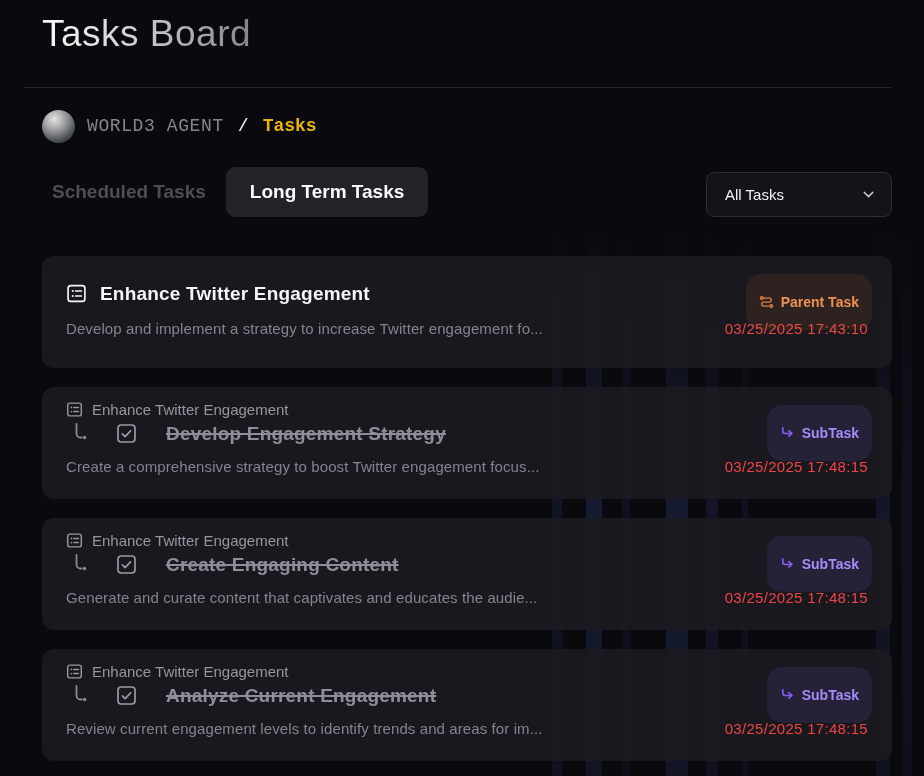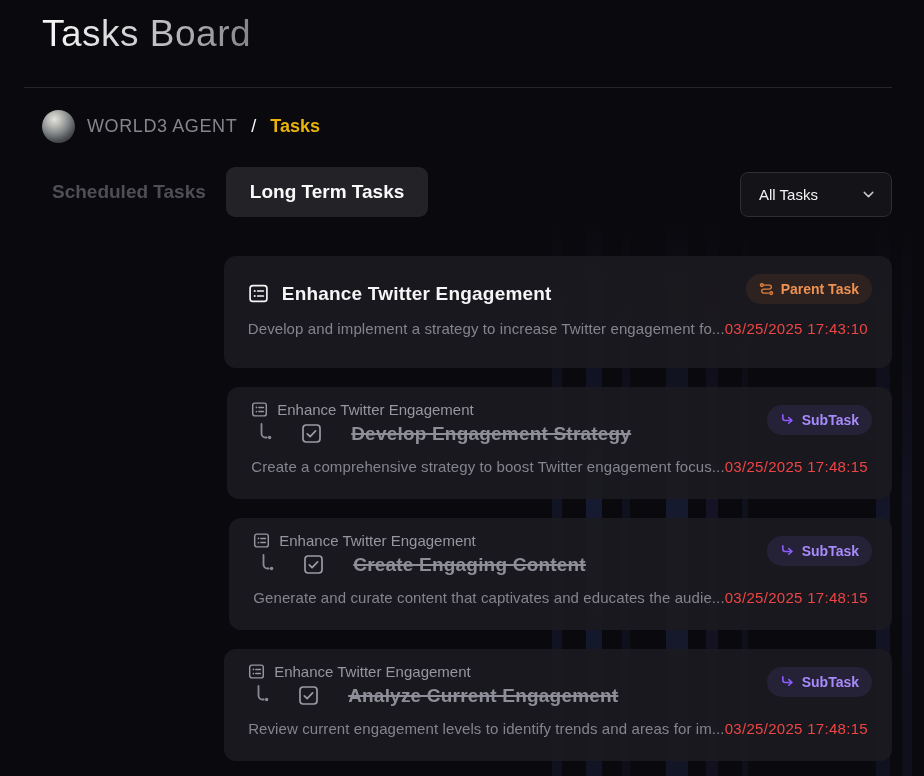--- a/index.html
+++ b/index.html
@@ -36,21 +36,21 @@
     letter-spacing: 0.5px;
     line-height: 1.15;
     background: linear-gradient(90deg, #fafafa 0%, #cfcfcf 45%, #858589 100%);
     -webkit-background-clip: text;
     background-clip: text;
     color: transparent;
     display: inline-block;
   }
   .divider { border: none; border-top: 1px solid #26252b; margin: 31px 0 0 -18px; }
 
-  .breadcrumb { display: flex; align-items: center; margin-top: 22px; gap: 12px; }
+  .breadcrumb { display: flex; align-items: center; margin-top: 22px; gap: 12px; font-family: Liberation Mono, monospace; }
   .avatar {
     width: 33px; height: 33px; border-radius: 50%;
     background:
       radial-gradient(circle at 38% 28%, #e3e3e1 0%, #b9bab6 22%, #86898b 45%, #4a4d50 70%, #232528 100%);
     flex: none;
   }
   .crumb-agent { color: #85858c; font-size: 18px; letter-spacing: 0.6px; }
   .crumb-sep { color: #fafafa; font-size: 18px; font-weight: 500; margin: 0 2px; }
   .crumb-current { color: #eab308; font-size: 18px; font-weight: 600; }
 
@@ -59,31 +59,31 @@
   .tab-inactive { color: #4e4e56; padding: 14px 10px; margin-right: 10px; }
   .tab-active {
     color: #fafafa;
     background: #232227;
     border-radius: 9px;
     padding: 14px 24px;
   }
   .spacer { flex: 1; }
   .dropdown {
     display: flex; align-items: center; justify-content: space-between;
-    width: 152px; height: 45px;
+    width: 186px; height: 45px;
     background: #141318;
     border: 1px solid #2e2d34;
     border-radius: 8px;
     padding: 0 14px 0 18px;
     cursor: pointer;
   }
   .dropdown-value { color: #f2f2f3; font-size: 15px; }
   .dropdown svg { stroke: #c9c9cd; }
 
-  .cards { margin-top: 39px; display: flex; flex-direction: column; gap: 19px; align-items: flex-end; }
+  .cards { margin-top: 39px; display: flex; flex-direction: column; gap: 19px; }
   .card {
     position: relative;
     background: rgba(27,26,31,0.92);
     border-radius: 12px;
     height: 112px;
     padding: 0 24px;
   }
   .card-parent { padding-top: 27px; }
   .card-sub { padding-top: 14px; }
 
@@ -108,21 +108,21 @@
   .meta-row { display: flex; align-items: baseline; justify-content: space-between; margin-top: 15px; }
   .card-sub .meta-row { margin-top: 13px; }
   .card-desc { color: #84848e; font-size: 15px; letter-spacing: 0.1px; }
   .card-time { color: #ef4444; font-size: 15px; letter-spacing: 0.3px; }
 
   .badge {
     position: absolute; top: 18px; right: 20px;
     display: flex; align-items: center; gap: 7px;
     font-size: 14px; font-weight: 600;
     border-radius: 15px;
-    padding: 7px 13px;
+    padding: 20px 13px;
   }
   .badge-parent { color: #ee9152; background: rgba(225,125,60,0.10); }
   .badge-parent svg { stroke: #e0803f; }
   .badge-sub { color: #a78bfa; background: rgba(130,95,235,0.12); }
   .badge-sub svg { stroke: #8b5cf6; }
 </style>
 </head>
 <body>
 
 <div class="streaks"></div>

